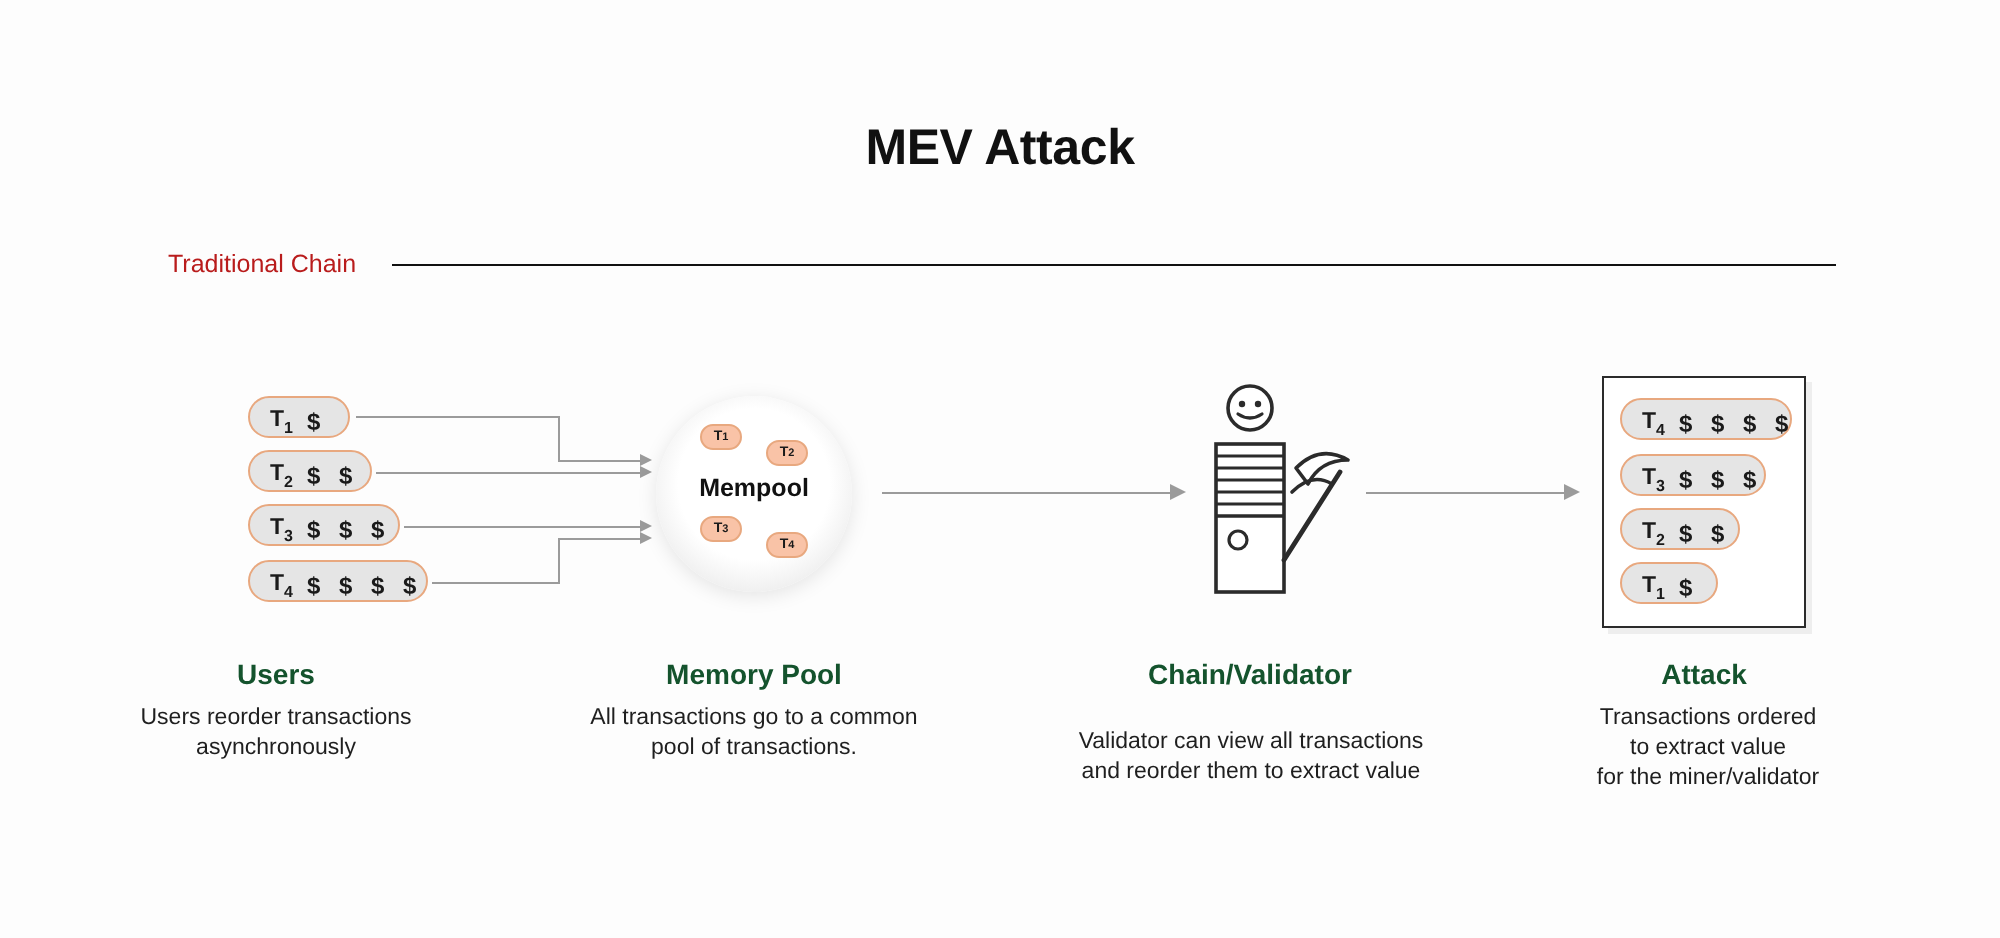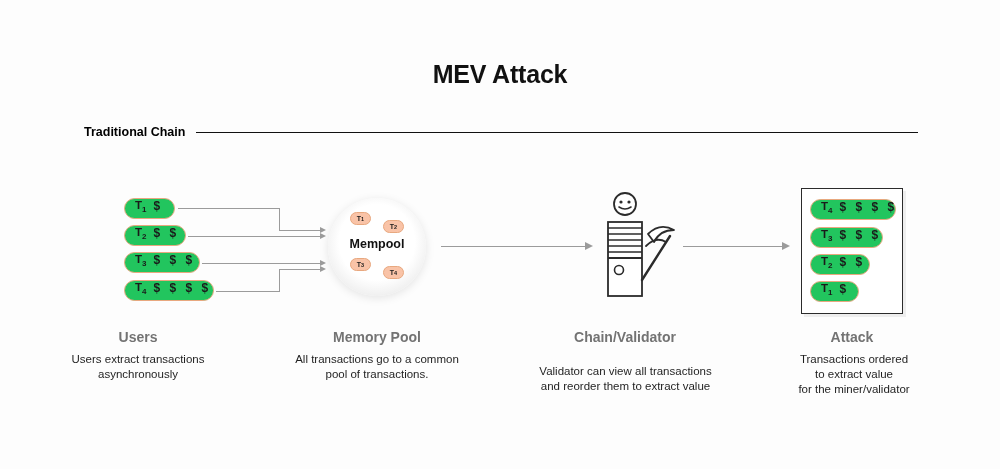--- a/index.html
+++ b/index.html
@@ -26,42 +26,42 @@
     font-weight: bold;
     letter-spacing: -0.2px;
     color: #111;
   }
 
   .chain-label {
     position: absolute;
     left: 84px;
     top: 125px;
     font-size: 12.5px;
-    font-weight: bold;
-    color: #000000;
+    font-weight: normal;
+    color: #b91c1c;
     white-space: nowrap;
   }
   .chain-rule {
     position: absolute;
     left: 196px;
     top: 132px;
     width: 722px;
     height: 1px;
     background: #111;
   }
 
   
   .tx-pill {
     position: absolute;
     height: 21px;
     border-radius: 11px;
-    background: #22c55e;
+    background: #e5e5e5;
     border: 1px solid #e8a87f;
     display: flex;
-    align-items: flex-start;
+    align-items: flex-end;
     padding: 0 10px;
     box-sizing: border-box;
     font-size: 11.5px;
     color: #1a1a1a;
     white-space: nowrap;
   }
   .tx-pill .lbl {
     font-weight: bold;
     margin-right: 7px;
     letter-spacing: 0px;
@@ -144,21 +144,21 @@
     box-sizing: border-box;
     box-shadow: 3px 3px 0 rgba(0,0,0,0.06);
   }
 
   
   .cap-title {
     position: absolute;
     text-align: center;
     font-size: 14px;
     font-weight: bold;
-    color: #737373;
+    color: #14532d;
   }
   .cap-desc {
     position: absolute;
     text-align: center;
     font-size: 11.5px;
     line-height: 15px;
     color: #1f1f1f;
     white-space: pre-line;
   }
 
@@ -277,21 +277,21 @@
 <div class="tx-pill" style="left:810px; top:254px; width:60px;">
   <span class="lbl">T<sub>2</sub></span>
   <span class="dollars">$ $</span>
 </div>
 <div class="tx-pill" style="left:810px; top:281px; width:49px;">
   <span class="lbl">T<sub>1</sub></span>
   <span class="dollars">$</span>
 </div>
 
 <div class="cap-title" style="left:48px; top:329px; width:180px;">Users</div>
-<div class="cap-desc" style="left:38px; top:352px; width:200px;">Users extract transactions
+<div class="cap-desc" style="left:38px; top:352px; width:200px;">Users reorder transactions
 asynchronously</div>
 
 <div class="cap-title" style="left:287px; top:329px; width:180px;">Memory Pool</div>
 <div class="cap-desc" style="left:272px; top:352px; width:210px;">All transactions go to a common
 pool of transactions.</div>
 
 <div class="cap-title" style="left:535px; top:329px; width:180px;">Chain/Validator</div>
 <div class="cap-desc" style="left:511px; top:352px; width:229px;margin-top:12px;">Validator can view all transactions
 and reorder them to extract value</div>
 

